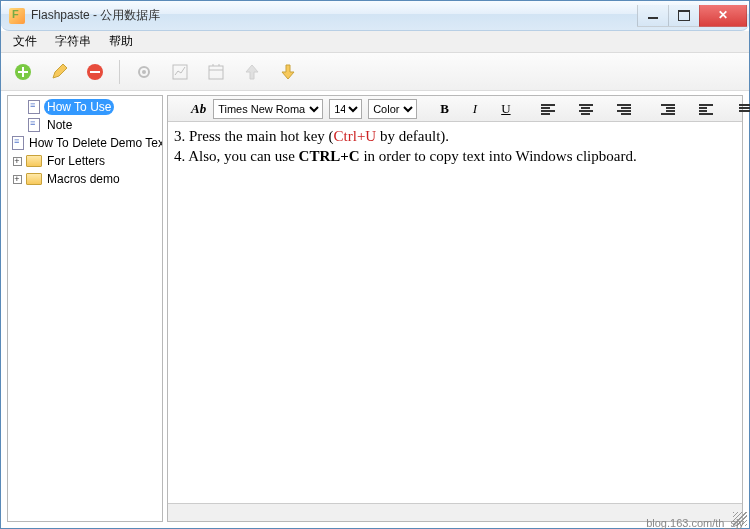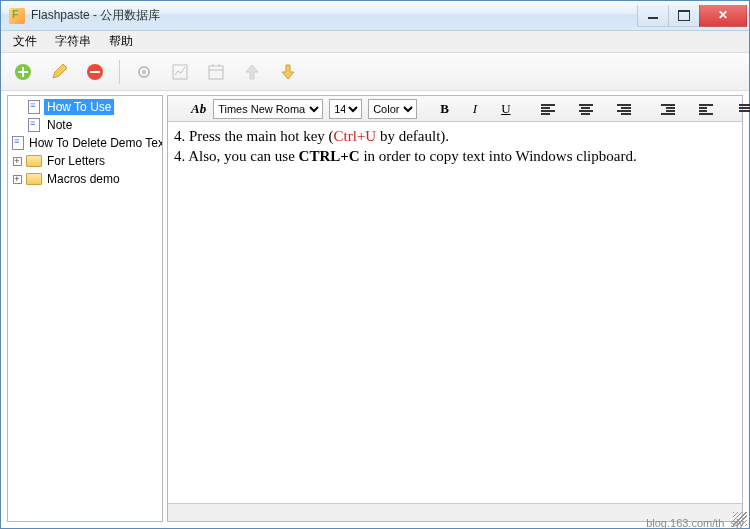--- a/index.html
+++ b/index.html
@@ -1,18 +1,18 @@
 <!DOCTYPE html>
 <html><head>
 <meta charset="utf-8">
 <style>
 * { box-sizing: border-box; margin: 0; padding: 0; }
 body { font-family: "Microsoft YaHei", "Segoe UI", Tahoma, sans-serif; font-size: 12px; background: #fff; overflow: hidden; }
 .window { width: 750px; height: 529px; background: #fff; border: 1px solid #5a8ab8; display: flex; flex-direction: column; position: relative; }
-.titlebar { height: 30px; background: linear-gradient(to bottom, #f7fbff 0%, #e4effa 45%, #d2e4f4 46%, #dceaf7 100%); display: flex; align-items: center; padding: 0 0 0 8px; border-bottom: 1px solid #b8cfe5; }
+.titlebar { height: 30px; background: linear-gradient(to bottom, #f7fbff 0%, #e4effa 45%, #d2e4f4 46%, #dceaf7 100%); display: flex; align-items: center; padding: 0 0 0 8px; border-bottom: 1px solid #b8cfe5; border-radius: 8px; }
 .titlebar-icon { width: 16px; height: 16px; background: linear-gradient(135deg,#ffd97a,#ff9a3c); border-radius: 2px; margin-right: 6px; position: relative; }
 .titlebar-icon::after { content:"F"; position:absolute; left:3px; top:0; font-size:11px; color:#7a4; font-weight:bold;}
 .title-text { flex: 1; font-size: 12px; color: #333; }
 .win-controls { display: flex; height: 22px; margin-right:2px;}
 .win-btn { width: 32px; height: 22px; display:flex;align-items:center;justify-content:center; border: 1px solid rgba(0,0,0,0.15); border-top:none; font-size:11px; font-family: Arial; color:#444; background: linear-gradient(to bottom,#eaf3fb,#d6e6f5); margin-left:-1px;}
 .win-btn.min::before{content:"";width:10px;height:2px;background:#333;margin-top:6px;}
 .win-btn.max::before{content:"";width:10px;height:8px;border:1px solid #333;border-top:2px solid #333;}
 .win-btn.close { width: 48px; background: linear-gradient(to bottom,#f07674,#d9403e); color:#fff;}
 .win-btn.close::before{content:"✕";font-size:12px;color:#fff;font-weight:bold;}
 .menubar { height: 22px; background: #f0f0f0; display: flex; align-items: center; padding: 0 4px; gap: 2px; border-bottom: 1px solid #dcdcdc;}
@@ -23,21 +23,21 @@
 .body-area { flex:1; display:flex; min-height:0; padding: 4px 6px 6px 6px; gap:4px;}
 .sidebar { width: 156px; border:1px solid #b8b8b8; background:#fff; overflow:auto; padding: 2px 0;}
 .tree-row { display:flex; align-items:center; height:18px; padding: 0 2px; gap:2px; cursor:default;}
 .tree-indent { width:14px; display:flex; align-items:center; justify-content:center;}
 .expander { width:9px; height:9px; border:1px solid #888; background:#fff; display:flex; align-items:center; justify-content:center; font-size:9px; line-height:1; color:#333; cursor:pointer;}
 .tree-icon { width:16px; height:14px; display:flex; align-items:center; justify-content:center; font-size:10px;}
 .doc-icon { background:#fff; border:1px solid #88a; width:12px; height:14px; position:relative;}
 .doc-icon::after{content:"≡"; color:#5577cc; font-size:9px; position:absolute; left:1px; top:-1px;}
 .folder-icon::before{content:""; display:block; width:14px; height:10px; background:linear-gradient(#ffe9a8,#f7c95c); border:1px solid #c9a23a; border-radius:1px;}
 .tree-label { font-size:12px; padding: 1px 3px; white-space:nowrap;}
-.tree-label.selected { background:#3399ff; color:#fff;}
+.tree-label.selected { background:#3399ff; color:#fff;border-radius:8px;}
 .content { flex:1; display:flex; flex-direction:column; border:1px solid #b8b8b8; background:#fff; min-width:0;}
 .format-bar { height:26px; background:linear-gradient(#fafafa,#eee); border-bottom:1px solid #ccc; display:flex; align-items:center; padding: 0 6px; gap:6px;}
 .fmt-btn { width:22px; height:20px; display:flex; align-items:center; justify-content:center; border:1px solid transparent; font-family:"Times New Roman", serif; font-size:13px; cursor:pointer;margin-left:16px;}
 .fmt-btn.bold{font-weight:bold;}
 .fmt-btn.italic{font-style:italic;}
 .fmt-btn.underline{text-decoration:underline;}
 .fmt-select { height:20px; font-size:11px; border:1px solid #aaa; background:#fff;}
 .fmt-sep{width:1px;height:18px;background:#ccc;}
 .editor { flex:1; padding: 4px 6px; font-family:"Times New Roman", serif; font-size:15px; color:#000; line-height:1.35; overflow:auto;}
 .editor .red{color:#cc2222;}
@@ -218,21 +218,21 @@
         <div class="fmt-btn">
             <span class="align-icon">
               <span style="width:80%;margin-left:20%"></span>
               <span style="width:80%;margin-left:20%"></span>
               <span style="width:80%;margin-left:20%"></span>
             </span>
           </div>
       </div>
 
       <div class="editor">
-        <div><span>4. Press the main hot key (</span><span class="red">Ctrl+U</span><span> by default).</span></div>
+        <div><span>3. Press the main hot key (</span><span class="red">Ctrl+U</span><span> by default).</span></div>
         <div><span>4. Also, you can use </span><b>CTRL+C</b><span> in order to copy text into Windows clipboard.</span></div>
       </div>
 
       <div class="statusbar"></div>
     </div>
   </div>
 
   <div class="resize-grip"></div>
 </div>
 <div class="watermark">blog.163.com/th_sjy</div>

